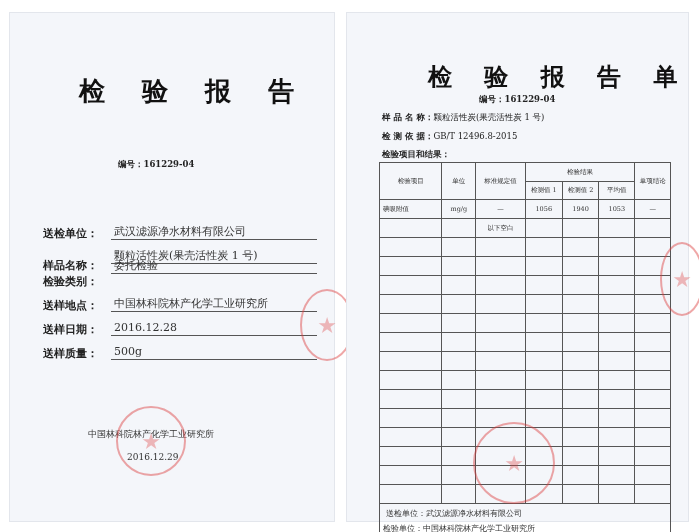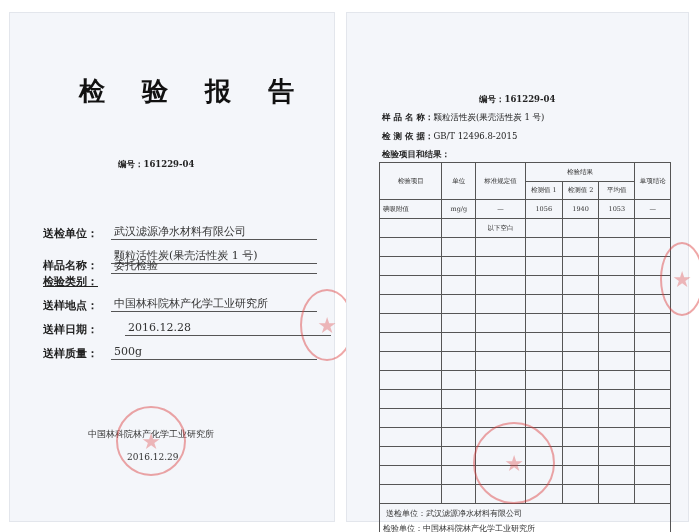--- a/index.html
+++ b/index.html
@@ -28,45 +28,46 @@
   <div class="abs title-big" style="left:70px;top:62px;">检 验 报 告</div>
   <div class="abs code" style="left:109px;top:147px;">编号：161229-04</div>
 
   <div>
     <div class="abs field-label" style="left:34px;top:214px;">送检单位：</div>
     <div class="abs field-value" style="left:102px;top:213px;">武汉滤源净水材料有限公司</div>
 
     <div class="abs field-label" style="left:34px;top:238px;margin-top:8px;">样品名称：</div>
     <div class="abs field-value" style="left:102px;top:237px;">颗粒活性炭(果壳活性炭 1 号)</div>
 
-    <div class="abs field-label" style="left:34px;top:262px;text-decoration:underline;">检验类别：</div>
+    <div class="abs field-label" style="left:34px;top:262px;">检验类别：</div>
     <div class="abs field-value" style="left:102px;top:247px;">委托检验</div>
 
     <div class="abs field-label" style="left:34px;top:286px;">送样地点：</div>
     <div class="abs field-value" style="left:102px;top:285px;">中国林科院林产化学工业研究所</div>
 
     <div class="abs field-label" style="left:34px;top:310px;">送样日期：</div>
-    <div class="abs field-value" style="left:102px;top:309px;margin-left:14px;">2016.12.28</div>
+    <div class="abs field-value" style="left:102px;top:309px;">2016.12.28</div>
 
     <div class="abs field-label" style="left:34px;top:334px;">送样质量：</div>
     <div class="abs field-value" style="left:102px;top:333px;">500g</div>
   </div>
 
   <div class="seal" style="left:291px;top:277px;width:50px;height:68px;border-radius:50%;">
       <span class="star">★</span>
     </div>
 
   <div class="abs" style="left:79px;top:416px;font-size:9px;color:#333;">中国林科院林产化学工业研究所</div>
   <div class="abs" style="left:118px;top:440px;font-size:9px;color:#333;">2016.12.29</div>
   <div class="seal" style="left:107px;top:394px;width:66px;height:66px;">
       <span class="star">★</span>
     </div>
 </div>
 
 <div id="right-page" class="page">
+  <div class="abs title-big" style="left:82px;top:49px;font-size:24px;letter-spacing:12px;">检 验 报 告 单</div>
   <div class="abs code" style="left:133px;top:82px;">编号：161229-04</div>
 
   <div class="abs" style="left:36px;top:100px;font-size:8.5px;">
     <span style="font-weight:bold;">样 品 名 称：</span><span>颗粒活性炭(果壳活性炭 1 号)</span>
   </div>
   <div class="abs" style="left:36px;top:119px;font-size:8.5px;">
     <span style="font-weight:bold;">检 测 依 据：</span><span>GB/T 12496.8-2015</span>
   </div>
   <div class="abs" style="left:36px;top:137px;font-size:8.5px;font-weight:bold;">检验项目和结果：</div>
 

